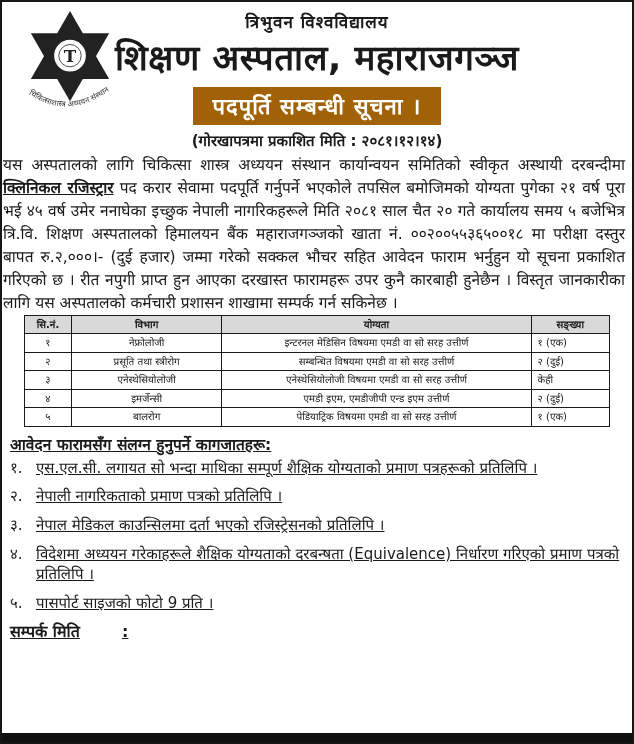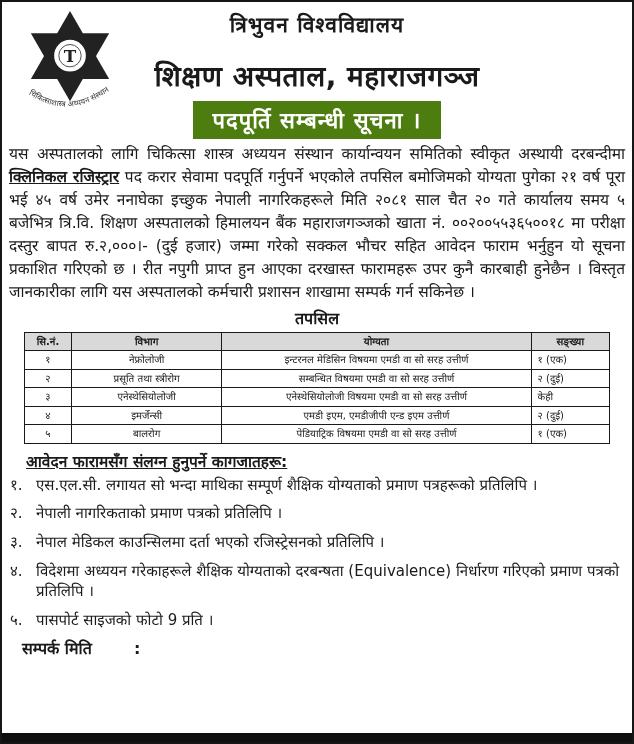--- a/index.html
+++ b/index.html
@@ -16,38 +16,38 @@
     margin: 0;
   }
 
   
   .header { position: relative; text-align: center; padding-top: 8px; }
   .logo {
     position: absolute;
     left: 16px; top: 8px;
     width: 104px; height: 110px;
   }
-  .uni-name   { font-size: 21px; font-weight: bold; letter-spacing: 1px; }
-  .hosp-name  { font-size: 28px; font-weight: bold; margin-top: 18px; letter-spacing: 0.5px; }
+  .uni-name   { font-size: 17px; font-weight: bold; letter-spacing: 1px; }
+  .hosp-name  { font-size: 35px; font-weight: bold; margin-top: 0; letter-spacing: 0.5px; }
   .branch     { font-size: 20px; font-weight: bold; margin-top: 4px; }
   .banner-wrap{ margin-top: 7px; }
   .banner {
     display: inline-block;
-    background: #4d7c0f;
+    background: #a16207;
     color: #ffffff;
     font-size: 22px;
     font-weight: bold;
     padding: 3px 20px 5px;
     letter-spacing: 1px;
   }
   .pub-date { font-size: 15px; font-weight: bold; margin-top: 5px; }
 
   
   .body-para {
-    padding: 4px 7px 0 7px;
+    padding: 4px 7px 0 1px;
     font-size: 15.5px;
     line-height: 1.48;
     text-align: justify;
   }
   .bold-underline { font-weight: bold; text-decoration: underline; }
 
   
   .tapsil-heading { text-align: center; font-weight: bold; font-size: 16px; margin: 3px 0 3px; }
   table.vac {
     width: 586px;
@@ -65,40 +65,41 @@
   td.c-sn    { width: 48px;  text-align: center; }
   td.c-dept  { width: 158px; text-align: center; }
   td.c-qual  { width: 332px; text-align: center; }
   td.c-count { width: 82px;  }
 
   
   .docs-heading {
     font-size: 15.5px;
     font-weight: bold;
     text-decoration: underline;
-    margin: 6px 24px 3px;
+    margin: 6px 8px 3px;
   }
   .doc-item {
     display: flex;
     padding: 0 8px;
     font-size: 15px;
     line-height: 1.35;
     margin-bottom: 8.5px;
   }
   .doc-num { width: 26px; flex: 0 0 26px; }
-  .doc-text { flex: 1; }
+  .doc-text { flex: 1; text-decoration: underline; }
 
   
   .contact-line {
     display: flex;
-    padding: 0 20px;
+    padding: 0 8px;
     font-size: 16px;
     font-weight: bold;
     line-height: 1.3;
     margin-bottom: 7.5px;
+    text-decoration: underline;
   }
   .contact-label { width: 112px; flex: 0 0 112px; }
   .contact-sep { width: 16px; flex: 0 0 16px; }
   .bottom-bar {
     position: absolute;
     left: 0; right: 0; bottom: 0;
     height: 9px;
     background: #0f0f0f;
   }
 </style>
@@ -118,25 +119,25 @@
       <text font-size="8.5" fill="#3a3a3a" font-family="DejaVu Sans, sans-serif">
         <textPath href="#arcpath" startOffset="4">चिकित्साशास्त्र अध्ययन संस्थान</textPath>
       </text>
     </svg>
 
     <div class="uni-name">त्रिभुवन विश्वविद्यालय</div>
     <div class="hosp-name">शिक्षण अस्पताल, महाराजगञ्ज</div>
     <div class="banner-wrap">
       <span class="banner">पदपूर्ति सम्बन्धी सूचना ।</span>
     </div>
+    <div class="pub-date">(गोरखापत्रमा प्रकाशित मिति : २०८१।१२।१४)</div>
   </div>
 
   <div class="body-para"><span>यस अस्पतालको लागि चिकित्सा शास्त्र अध्ययन संस्थान कार्यान्वयन समितिको स्वीकृत अस्थायी दरबन्दीमा </span><span class="bold-underline">क्लिनिकल रजिस्ट्रार</span><span> पद करार सेवामा पदपूर्ति गर्नुपर्ने भएकोले तपसिल बमोजिमको योग्यता पुगेका २१ वर्ष पूरा भई ४५ वर्ष उमेर ननाघेका इच्छुक नेपाली नागरिकहरूले मिति २०८१ साल चैत २० गते कार्यालय समय ५ बजेभित्र त्रि.वि. शिक्षण अस्पतालको हिमालयन बैंक महाराजगञ्जको खाता नं. ००२००५५३६५००१८ मा परीक्षा दस्तुर बापत रु.२,०००।- (दुई हजार) जम्मा गरेको सक्कल भौचर सहित आवेदन फाराम भर्नुहुन यो सूचना प्रकाशित गरिएको छ । रीत नपुगी प्राप्त हुन आएका दरखास्त फारामहरू उपर कुनै कारबाही हुनेछैन । विस्तृत जानकारीका लागि यस अस्पतालको कर्मचारी प्रशासन शाखामा सम्पर्क गर्न सकिनेछ ।</span></div>
 
-  <div class="tapsil-heading">तपसिल</div>
   <table class="vac">
     <thead>
       <tr>
         <th>सि.नं.</th>
         <th>विभाग</th>
         <th>योग्यता</th>
         <th>सङ्ख्या</th>
       </tr>
     </thead>
     <tbody>

